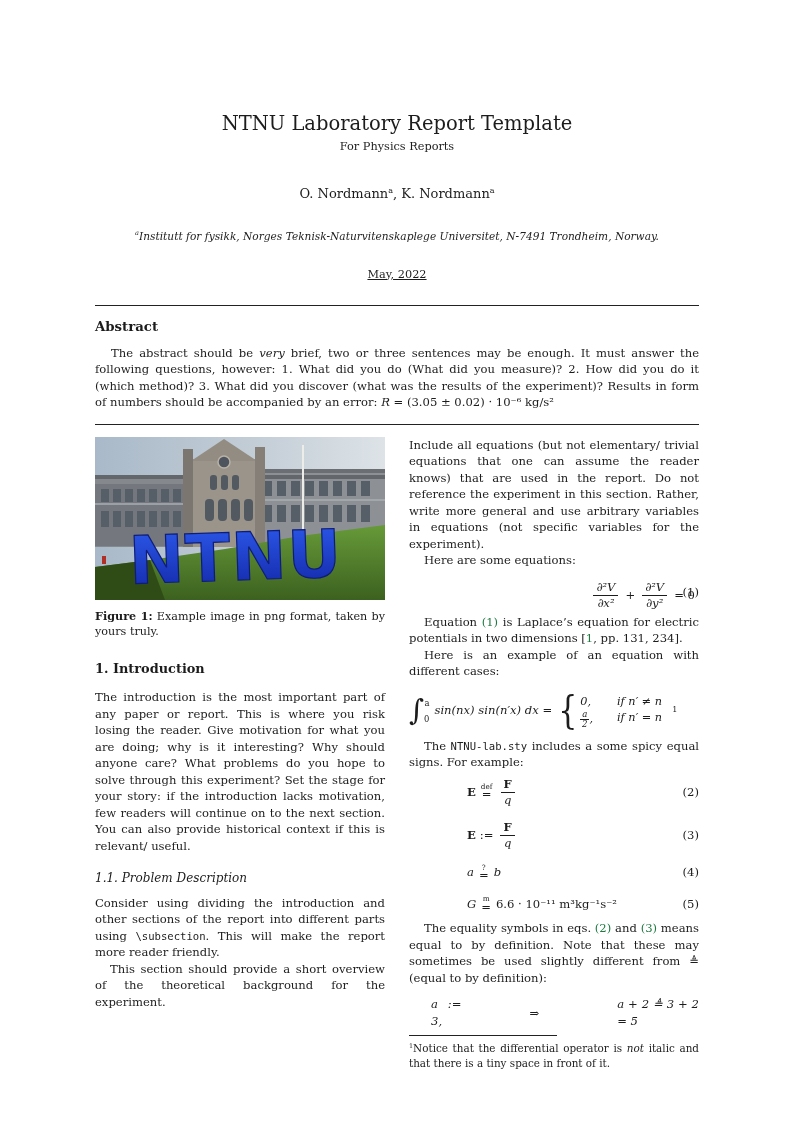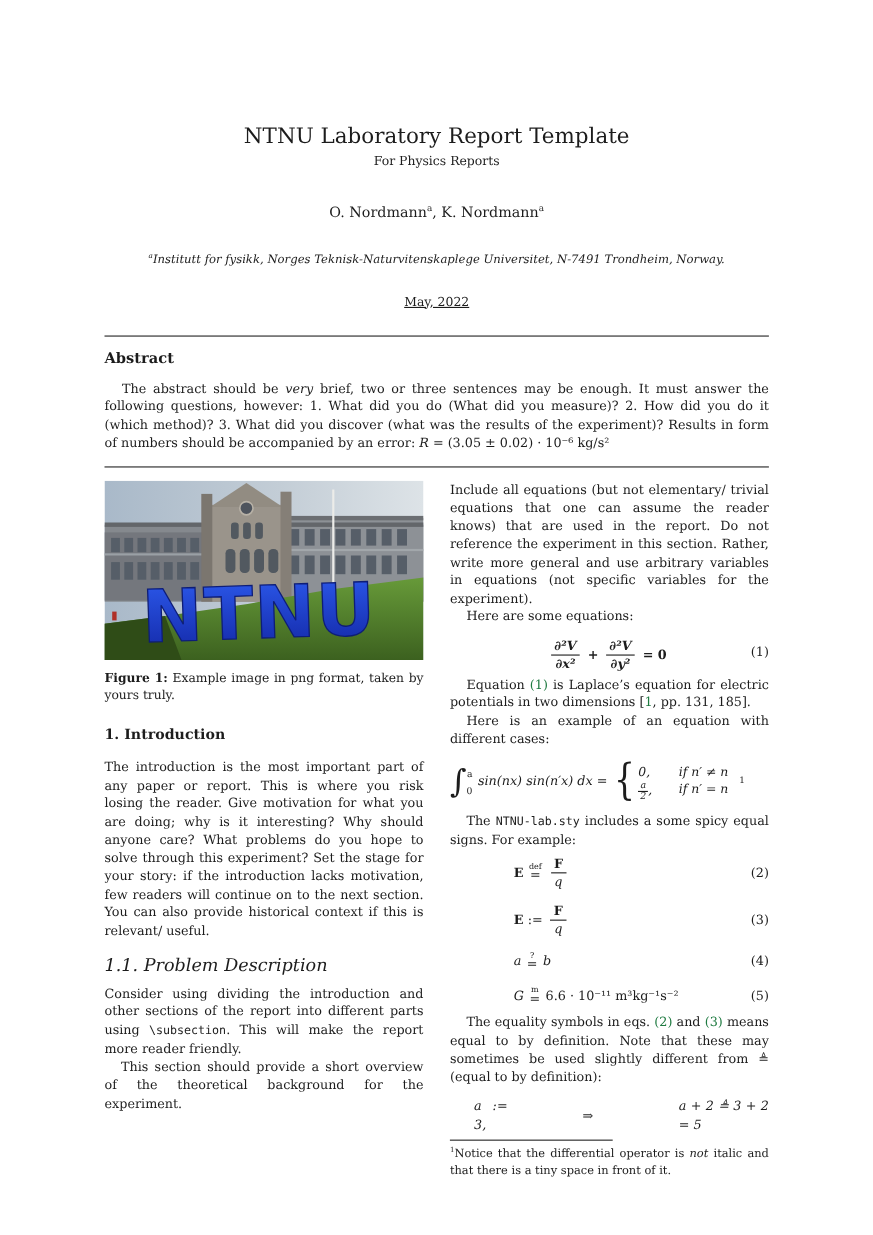--- a/index.html
+++ b/index.html
@@ -29,35 +29,35 @@
   .mathvar { font-style:italic; }
   
   .columns { display:flex; gap:24px; margin-top:12px; height:630px; }
   .col { width:290px; display:flex; flex-direction:column; text-align:justify; }
   
   .fig-img { width:290px; height:163px; display:block; }
   .fig-cap { margin-top:9px; font-size:11.2px; line-height:15.6px; }
   .fig-cap b { font-weight:bold; }
   
   .sec-head { font-weight:bold; font-size:12.9px; margin:21px 0 12px; text-align:left; }
-  .subsec-head { font-style:italic; font-size:16px; margin:16px 0 8px; text-align:left; }
+  .subsec-head { font-style:italic; font-size:12px; margin:16px 0 8px; text-align:left; }
   .para { text-align:justify; }
   .indent { text-indent:15px; }
   code, .tt { font-family:"DejaVu Sans Mono", monospace; font-size:10.6px; }
   
   :root { --link-color:#1e7a40; }
   .ref { color:var(--link-color); text-decoration:none; cursor:pointer; }
   
   .frac { display:inline-flex; flex-direction:column; align-items:center;
           vertical-align:middle; margin:0 3px; line-height:13px; }
   .frac .num { border-bottom:0.9px solid #1c1c1c; padding:0 3px 1px; }
   .frac .den { padding-top:1px; }
   .eq1-block { position:relative; margin:8px 0 4px; }
   .eq1-l1 { text-align:center; font-style:italic; }
-  .eq1-l2 { display:flex; align-items:center; justify-content:center; margin-top:4px; font-style:italic;font-weight:bold; }
+  .eq1-l2 { display:flex; align-items:center; justify-content:flex-end; margin-top:4px; font-style:italic; }
   .eq1-tag { position:absolute; right:0; bottom:9px; font-style:normal; }
   .op { margin:0 4px; font-style:normal; }
   .defeq { display:inline-flex; flex-direction:column; align-items:center;
            line-height:1; vertical-align:-1px; margin:0 5px; font-style:normal; }
   .defeq .lbl { font-size:7.3px; margin-bottom:-1px; }
   .eqrow { display:flex; align-items:center; padding-left:58px; margin:7px 0; font-style:italic; }
   .eqrow .tag { margin-left:auto; font-style:normal; }
   .bf { font-weight:bold; font-style:normal; }
   .upright { font-style:normal; }
   
@@ -218,21 +218,21 @@
           <span class="op">+</span>
           <span class="frac">
               <span class="num">∂²V</span>
               <span class="den">∂y²</span>
             </span>
           <span class="op">= 0</span>
         </div>
         <span class="eq1-tag">(1)</span>
       </div>
 
-      <div class="para indent"><span>Equation </span><a class="ref">(1)</a><span> is Laplace’s equation for electric potentials in two dimensions [</span><a class="ref">1</a><span>, pp. 131, 185].</span></div>
+      <div class="para indent"><span>Equation </span><a class="ref">(1)</a><span> is Laplace’s equation for electric potentials in two dimensions [</span><a class="ref">1</a><span>, pp. 131, 234].</span></div>
       <div class="para indent">Here is an example of an equation with different cases:</div>
 
       <div class="cases-row">
         <span class="int">∫</span>
         <span class="int-lims">
             <span class="up">a</span>
             <span>0</span>
           </span>
         <span class="cases-body">sin(nx) sin(n′x) dx =</span>
         <span class="brace">{</span>

